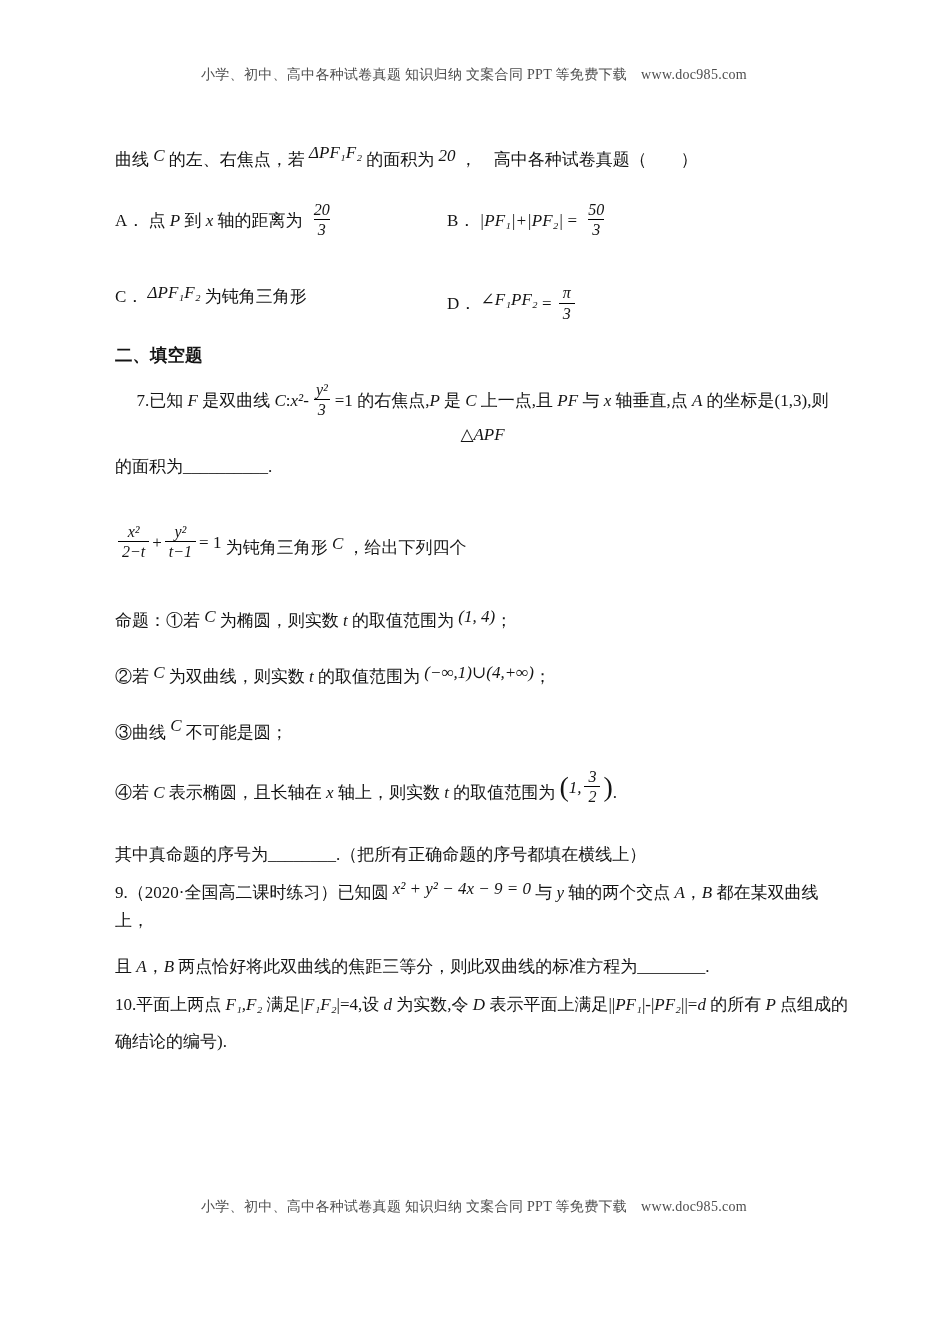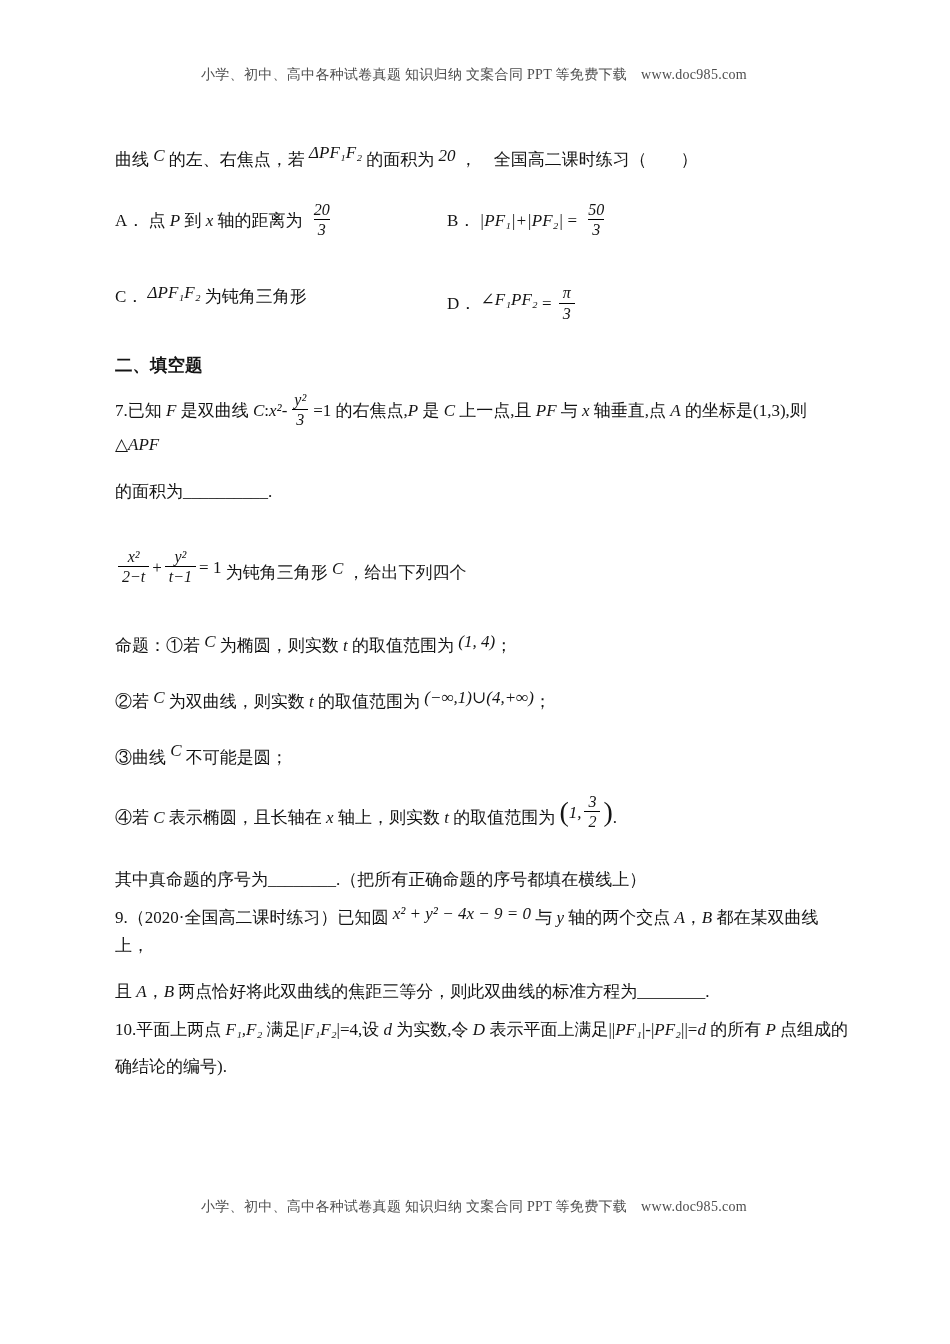--- a/index.html
+++ b/index.html
@@ -30,23 +30,23 @@
   .frac .fr-den { display: block; border-top: 1px solid #000; padding: 0 4px; }
   .eqgrp { position: relative; top: -5px; display: inline-block; white-space: nowrap; }
   .bigp { font-size: 28px; font-style: normal; font-weight: 300; vertical-align: middle; position: relative; top: -2px; }
   .row { display: flex; }
   .col-l { width: 332px; }
   .col-r { flex: 1; }
   .sec { font-weight: bold; font-size: 17.5px; font-family: "Liberation Sans", "DejaVu Sans", sans-serif; }
   
   .mb-stem { margin-bottom: 28px; }
   .mb-ab   { margin-bottom: 44px; }
-  .mb-cd   { margin-bottom: 26px; justify-content: flex-end; }
+  .mb-cd   { margin-bottom: 16px; justify-content: flex-end; }
   .mb-sec  { margin-bottom: 12px; }
-  .mb-q7a  { margin-bottom: 19px; }
+  .mb-q7a  { margin-bottom: 4px; text-align: center; }
   .mb-q7b  { margin-bottom: 48px; }
   .mb-q8a  { margin-bottom: 38px; }
   .mb-q8b  { margin-bottom: 28px; }
   .mb-q8c  { margin-bottom: 28px; }
   .mb-q8d  { margin-bottom: 24px; }
   .mb-q8e  { margin-bottom: 24px; }
   .mb-q8f  { margin-bottom: 10px; }
   .mb-q9a  { margin-bottom: 18px; }
   .mb-q9b  { margin-bottom: 10px; }
   .mb-q10  { margin-bottom: 9px; }
@@ -62,21 +62,21 @@
 
   <div class="content">
 
     <div class="line mb-stem">
       <span>曲线</span>
       <span class="rm">C</span>
       <span>的左、右焦点，若</span>
       <span class="rm2">ΔPF₁F₂</span>
       <span>的面积为</span>
       <span class="rm">20</span>
-      <span>，　全国高二课时练习（　　）</span>
+      <span>，　高中各种试卷真题（　　）</span>
     </div>
 
     <div class="row mb-ab">
       <div class="col-l">
         <span>A．</span>
         <span>点</span>
         <span class="math">P</span>
         <span>到</span>
         <span class="math">x</span>
         <span>轴的距离为</span>

